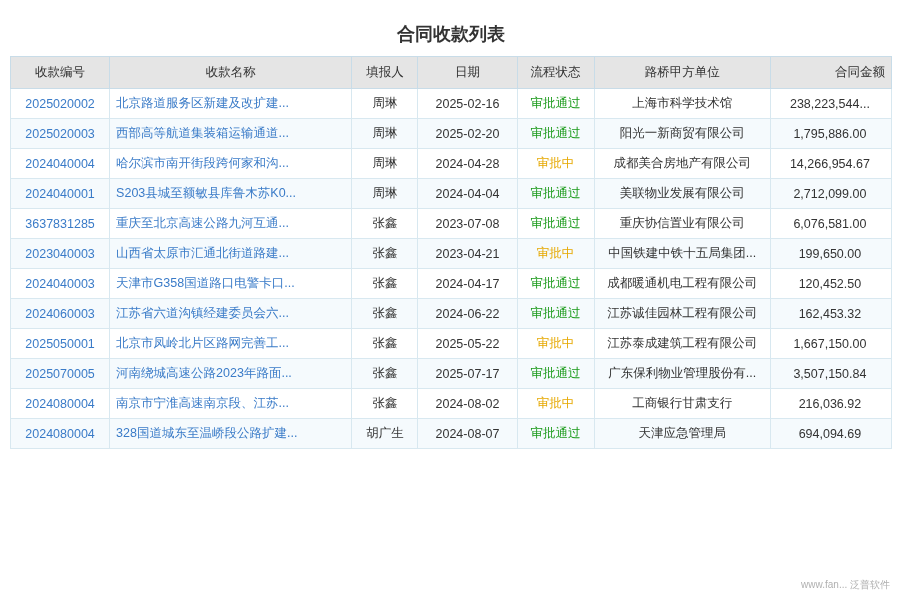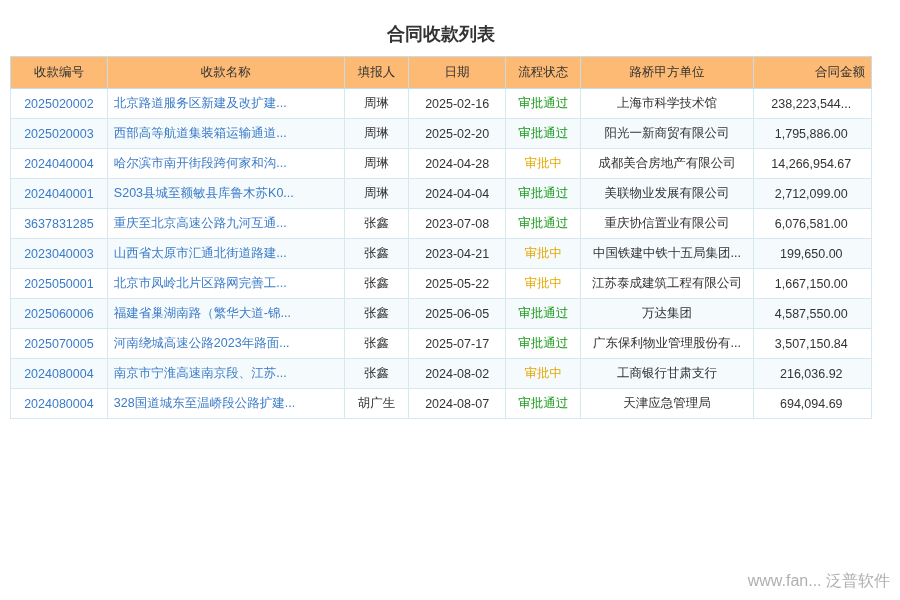--- a/index.html
+++ b/index.html
@@ -10,38 +10,38 @@
       display: flex;
       justify-content: center;
       align-items: flex-start;
       min-height: 600px;
       width: 900px;
       overflow: hidden;
     }
     .container {
       width: 900px;
       background: #fff;
-      padding: 10px 28px 30px 10px;
+      padding: 10px 8px 30px 10px;
       min-height: 600px;
       position: relative;
     }
     .page-title {
       text-align: center;
       font-size: 18px;
       font-weight: bold;
       color: #333;
       padding: 12px 0 10px 0;
     }
     table {
       width: 100%;
       border-collapse: collapse;
       font-size: 12.5px;
     }
     thead tr {
-      background: #fdba74;
+      background: #e5e5e5;
       margin-left: 35px;
     }
     thead th {
       padding: 7px 6px;
       text-align: center;
       color: #333;
       font-weight: normal;
       border: 1px solid #c8dce8;
       white-space: nowrap;
     }
@@ -86,21 +86,21 @@
     }
     td.col-amount {
       text-align: center;
       padding-right: 8px;
     }
     .watermark {
       position: absolute;
       bottom: 8px;
       right: 10px;
       color: #b0b0b0;
-      font-size: 16px;
+      font-size: 10px;
     }
   </style>
 </head>
 <body>
 
 <div class="container">
   <div class="page-title">合同收款列表</div>
   <table>
     <thead>
       <tr>
@@ -162,36 +162,45 @@
         <tr>
       <td class="col-id" style="color:#3a7bc8;cursor:pointer;">2023040003</td>
       <td class="col-name" style="color:#3a7bc8;cursor:pointer;text-align:left;overflow:hidden;text-overflow:ellipsis;max-width:220px;">山西省太原市汇通北街道路建...</td>
       <td class="col-reporter">张鑫</td>
       <td class="col-date">2023-04-21</td>
       <td class="col-status"><span class="status-reviewing">审批中</span></td>
       <td class="col-unit" style="overflow:hidden;text-overflow:ellipsis;max-width:160px;">中国铁建中铁十五局集团...</td>
       <td class="col-amount">199,650.00</td>
     </tr>
         <tr>
+      <td class="col-id" style="color:#3a7bc8;cursor:pointer;">2024040003</td>
+      <td class="col-name" style="color:#3a7bc8;cursor:pointer;text-align:left;overflow:hidden;text-overflow:ellipsis;max-width:220px;">天津市G358国道路口电警卡口...</td>
+      <td class="col-reporter">张鑫</td>
+      <td class="col-date">2024-04-17</td>
+      <td class="col-status"><span class="status-approved">审批通过</span></td>
+      <td class="col-unit" style="overflow:hidden;text-overflow:ellipsis;max-width:160px;">成都暖通机电工程有限公司</td>
+      <td class="col-amount">120,452.50</td>
+    </tr>
+        <tr>
+      <td class="col-id" style="color:#3a7bc8;cursor:pointer;">2024060003</td>
+      <td class="col-name" style="color:#3a7bc8;cursor:pointer;text-align:left;overflow:hidden;text-overflow:ellipsis;max-width:220px;">江苏省六道沟镇经建委员会六...</td>
+      <td class="col-reporter">张鑫</td>
+      <td class="col-date">2024-06-22</td>
+      <td class="col-status"><span class="status-approved">审批通过</span></td>
+      <td class="col-unit" style="overflow:hidden;text-overflow:ellipsis;max-width:160px;">江苏诚佳园林工程有限公司</td>
+      <td class="col-amount">162,453.32</td>
+    </tr>
+        <tr>
       <td class="col-id" style="color:#3a7bc8;cursor:pointer;">2025050001</td>
       <td class="col-name" style="color:#3a7bc8;cursor:pointer;text-align:left;overflow:hidden;text-overflow:ellipsis;max-width:220px;">北京市凤岭北片区路网完善工...</td>
       <td class="col-reporter">张鑫</td>
       <td class="col-date">2025-05-22</td>
       <td class="col-status"><span class="status-reviewing">审批中</span></td>
       <td class="col-unit" style="overflow:hidden;text-overflow:ellipsis;max-width:160px;">江苏泰成建筑工程有限公司</td>
       <td class="col-amount">1,667,150.00</td>
-    </tr>
-        <tr>
-      <td class="col-id" style="color:#3a7bc8;cursor:pointer;">2025060006</td>
-      <td class="col-name" style="color:#3a7bc8;cursor:pointer;text-align:left;overflow:hidden;text-overflow:ellipsis;max-width:220px;">福建省巢湖南路（繁华大道-锦...</td>
-      <td class="col-reporter">张鑫</td>
-      <td class="col-date">2025-06-05</td>
-      <td class="col-status"><span class="status-approved">审批通过</span></td>
-      <td class="col-unit" style="overflow:hidden;text-overflow:ellipsis;max-width:160px;">万达集团</td>
-      <td class="col-amount">4,587,550.00</td>
     </tr>
         <tr>
       <td class="col-id" style="color:#3a7bc8;cursor:pointer;">2025070005</td>
       <td class="col-name" style="color:#3a7bc8;cursor:pointer;text-align:left;overflow:hidden;text-overflow:ellipsis;max-width:220px;">河南绕城高速公路2023年路面...</td>
       <td class="col-reporter">张鑫</td>
       <td class="col-date">2025-07-17</td>
       <td class="col-status"><span class="status-approved">审批通过</span></td>
       <td class="col-unit" style="overflow:hidden;text-overflow:ellipsis;max-width:160px;">广东保利物业管理股份有...</td>
       <td class="col-amount">3,507,150.84</td>
     </tr>

